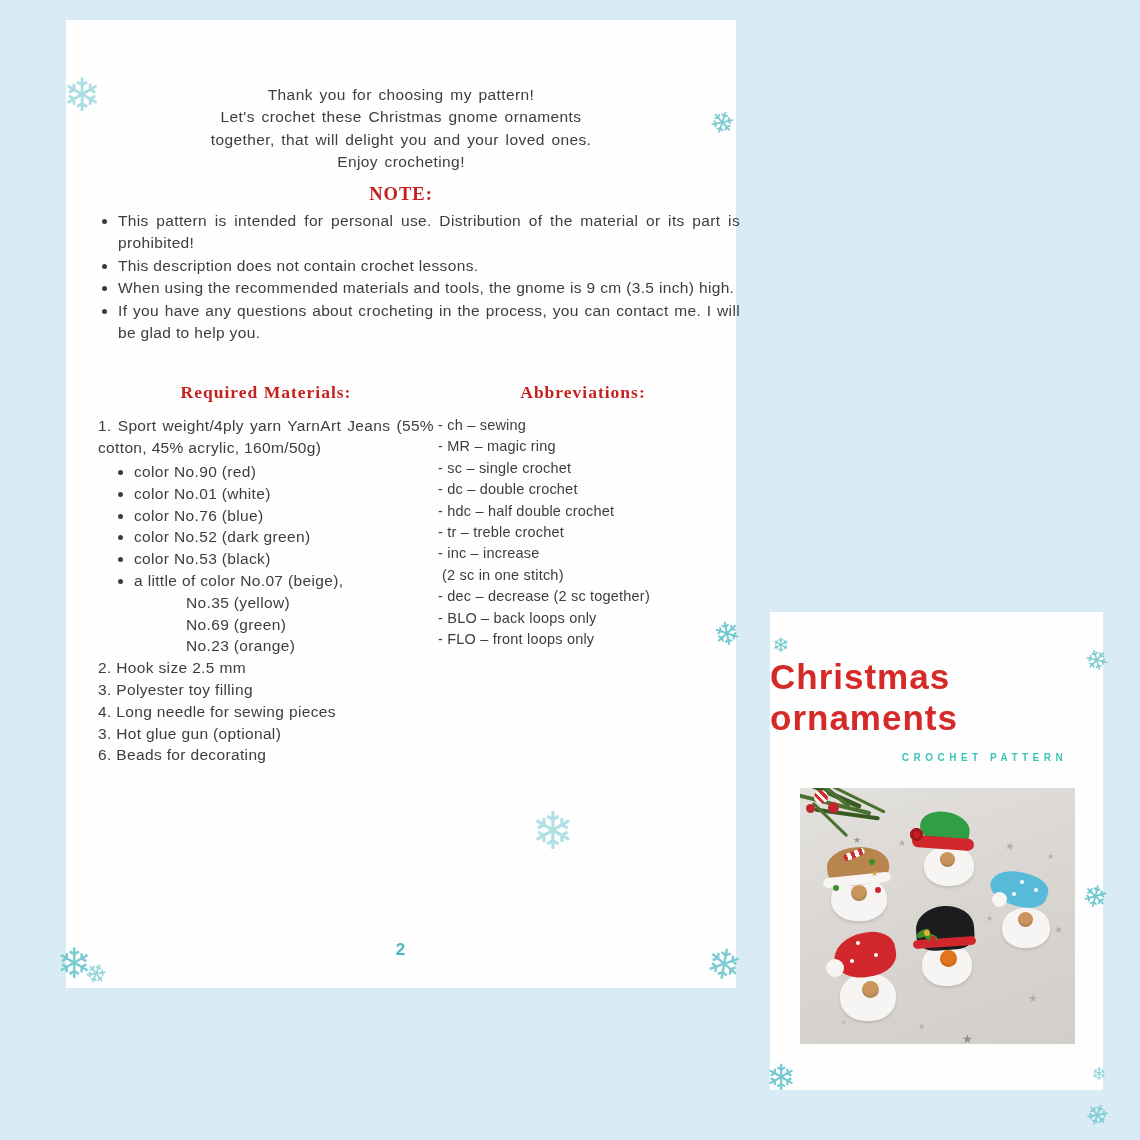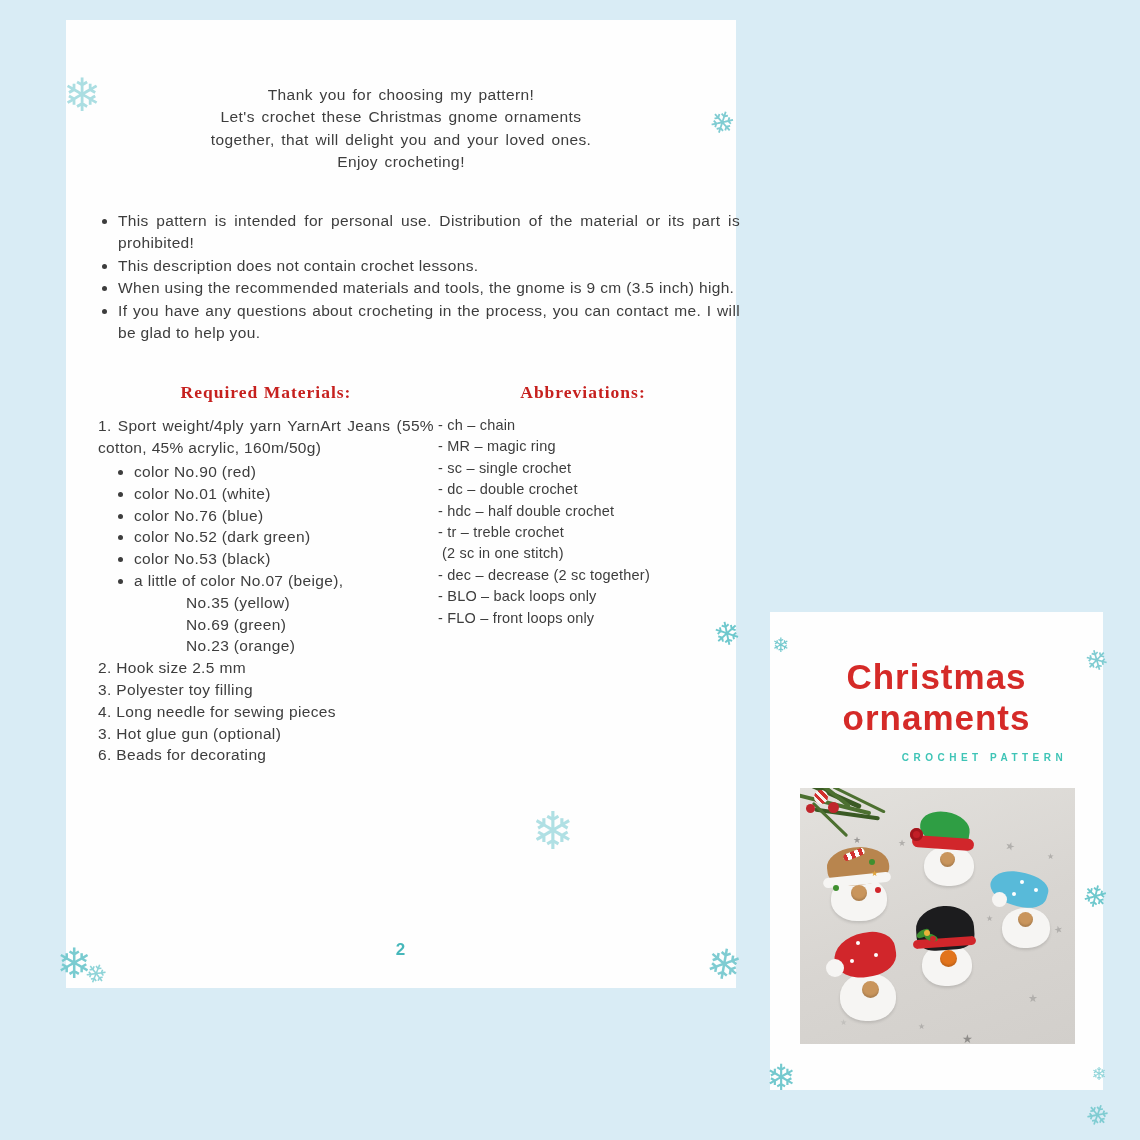--- a/index.html
+++ b/index.html
@@ -35,21 +35,21 @@
   .extra-colors div{padding-left:88px;font-size:15.5px;line-height:21.8px;
     letter-spacing:.35px;}
   .num-list div{font-size:15.5px;line-height:21.8px;letter-spacing:.35px;}
   .abbr-list{margin-top:2px;font-size:14.5px;line-height:21.4px;letter-spacing:.2px;}
   .abbr-list div{white-space:nowrap;}
   .abbr-list .indent{padding-left:4px;}
   .page-num{position:absolute;top:920px;left:0;width:100%;text-align:center;
     font-weight:bold;font-size:17px;color:#46b7ba;letter-spacing:1px;}
 
   
-  .cover-title{position:absolute;top:44px;left:0;width:100%;text-align:center;
+  .cover-title{position:absolute;top:44px;left:0;width:100%;
     font-weight:bold;font-size:35px;line-height:41px;color:#d52a28;
     letter-spacing:1px;}
   .cover-sub{position:absolute;top:140px;left:0;width:100%;text-align:center;
     font-weight:bold;font-size:10px;color:#3ec4b6;letter-spacing:4.5px;padding-left:48px;}
   .photo{position:absolute;left:30px;top:176px;width:275px;height:256px;
     background:linear-gradient(160deg,#e3e1dd 0%,#d8d5d1 55%,#d2cfcb 100%);
     overflow:hidden;}
 
   
   .needle{position:absolute;background:#4c7030;border-radius:2px;}
@@ -107,20 +107,21 @@
 
 <div class="page main-page">
 
   <div class="intro">
     <div>Thank you for choosing my pattern!</div>
     <div>Let's crochet these Christmas gnome ornaments</div>
     <div>together, that will delight you and your loved ones.</div>
     <div>Enjoy crocheting!</div>
   </div>
 
+  <div class="note-title">NOTE:</div>
 
   <ul class="note-list">
     <li>This pattern is intended for personal use. Distribution of the material or its part is prohibited!</li>
     <li>This description does not contain crochet lessons.</li>
     <li>When using the recommended materials and tools, the gnome is 9 cm (3.5 inch) high.</li>
     <li>If you have any questions about crocheting in the process, you can contact me. I will be glad to help you.</li>
   </ul>
 
   <div class="col-left">
     <h3 class="sec-title">Required Materials:</h3>
@@ -143,26 +144,27 @@
       <div>3. Polyester toy filling</div>
       <div>4. Long needle for sewing pieces</div>
       <div>3. Hot glue gun (optional)</div>
       <div>6. Beads for decorating</div>
     </div>
   </div>
 
   <div class="col-right">
     <h3 class="sec-title">Abbreviations:</h3>
     <div class="abbr-list">
-      <div>- ch – chain</div>
+      <div>- ch – sewing</div>
       <div>- MR – magic ring</div>
       <div>- sc – single crochet</div>
       <div>- dc – double crochet</div>
       <div>- hdc – half double crochet</div>
       <div>- tr – treble crochet</div>
+      <div>- inc – increase</div>
       <div class="indent">(2 sc in one stitch)</div>
       <div>- dec – decrease (2 sc together)</div>
       <div>- BLO – back loops only</div>
       <div>- FLO – front loops only</div>
     </div>
   </div>
 
   <div class="page-num">2</div>
 </div>
 

